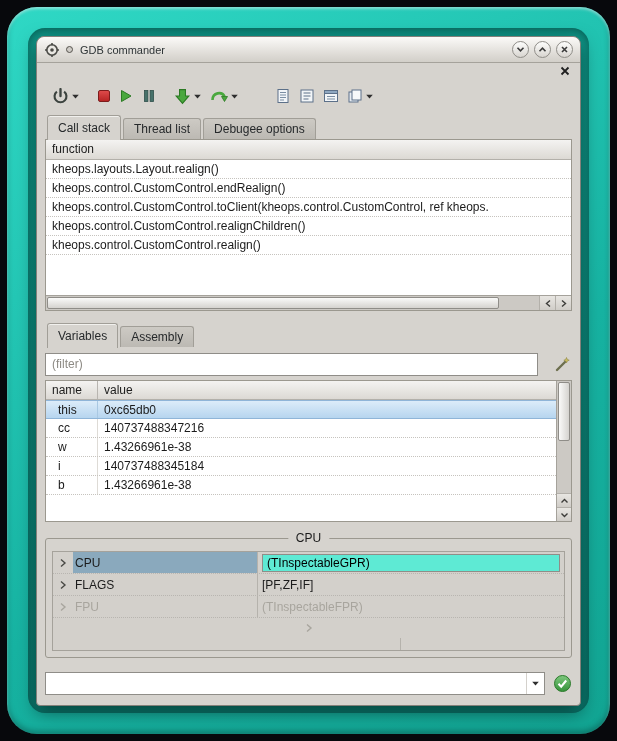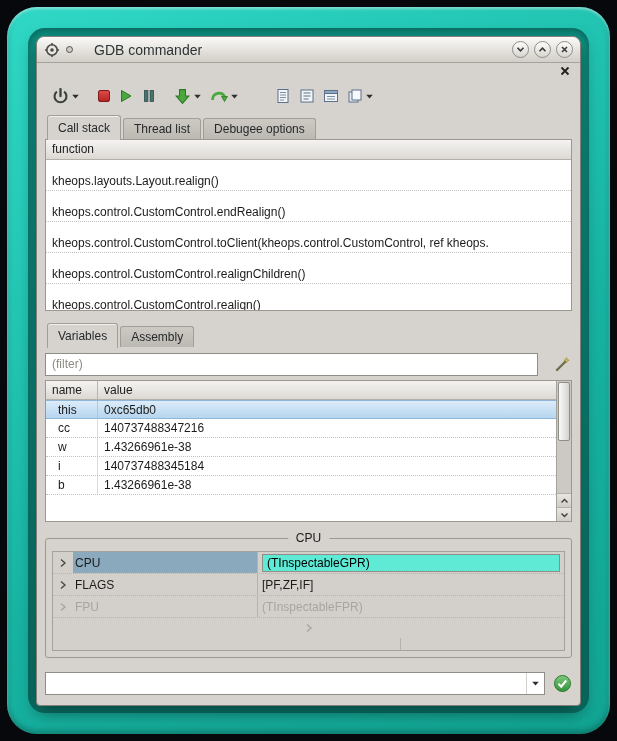--- a/index.html
+++ b/index.html
@@ -32,21 +32,21 @@
     box-shadow:0 6px 18px rgba(0,0,0,.5);
     display:flex; flex-direction:column; overflow:hidden;
   }
   .titlebar{
     height:26px; flex:0 0 26px;
     background:linear-gradient(#fbfaf8,#dedbd6 70%,#d2cfc9);
     border-bottom:1px solid #a5a29b;
     border-radius:7px 7px 0 0;
     display:flex; align-items:center; padding:0 7px; gap:5px;
   }
-  .titlebar .title{ font-size:14px; color:#2e3436; margin-left:15px; }
+  .titlebar .title{ font-size:11px; color:#2e3436; margin-left:1px; }
   .titlebar .spacer{ flex:1; }
   .winbtn{
     width:17px; height:17px; border-radius:50%;
     border:1px solid #8f8d88;
     background:linear-gradient(#fdfdfc,#d8d5d0);
     display:flex; align-items:center; justify-content:center;
     padding:0; cursor:default;
   }
   .content{ flex:1; display:flex; flex-direction:column; padding:0 8px; }
   .dock-header{ height:16px; flex:0 0 16px; display:flex; justify-content:flex-end; align-items:center; padding-right:2px; }
@@ -62,21 +62,21 @@
     border:1px solid #a19e97; border-bottom:none;
     background:linear-gradient(#cdcac4,#bcb9b3);
     margin-right:2px; border-radius:3px 3px 0 0; color:#26292b;
   }
   .tab.active{
     background:#d6d3ce; height:25px; line-height:24px; margin-bottom:-1px;
     box-shadow:inset 0 1px 0 #f1f0ed;
   }
   
   .panel{ border:1px solid #9b988f; background:#fff; position:relative; z-index:1; display:flex; flex-direction:column; overflow:hidden; }
-  .callstack-panel{ height:172px; flex:0 0 172px;gap:12px; }
+  .callstack-panel{ height:172px; flex:0 0 172px; }
   .col-header{
     background:linear-gradient(#f4f3f1,#dcd9d4);
     border-bottom:1px solid #b3b0aa;
     color:#1c1c1c; flex:0 0 20px; height:20px; line-height:19px;
     display:flex;
   }
   .col-header .hcell{ padding-left:6px; white-space:nowrap; }
   .hdiv{ border-right:1px solid #b8b5b0; }
   .lrow{ height:19px; flex:0 0 19px; line-height:18px; padding-left:6px; border-bottom:1px dotted #c6c3be; white-space:nowrap; overflow:hidden; background:#fff; }
   .filler{ flex:1; background:#fff; }

